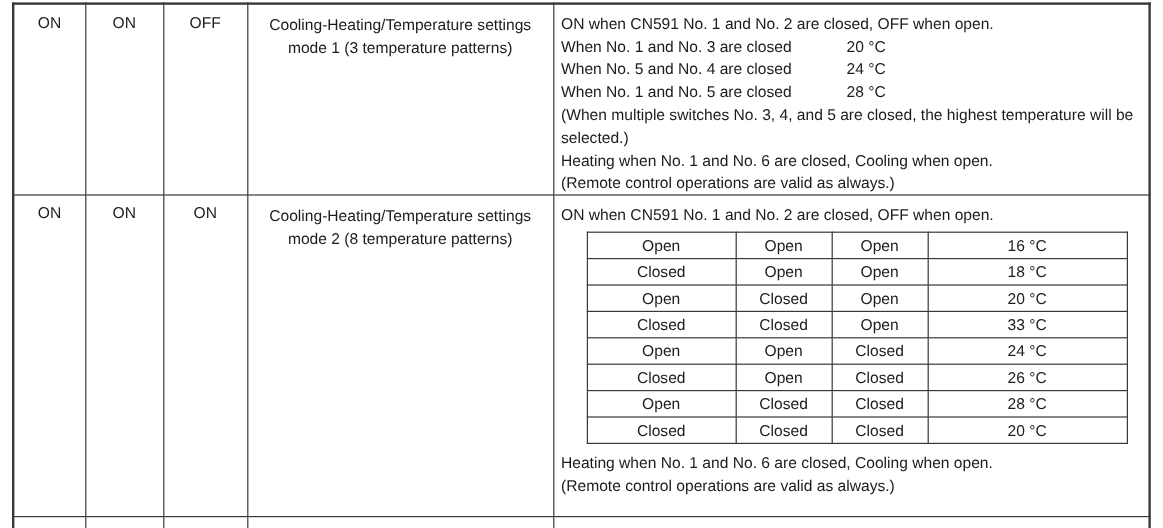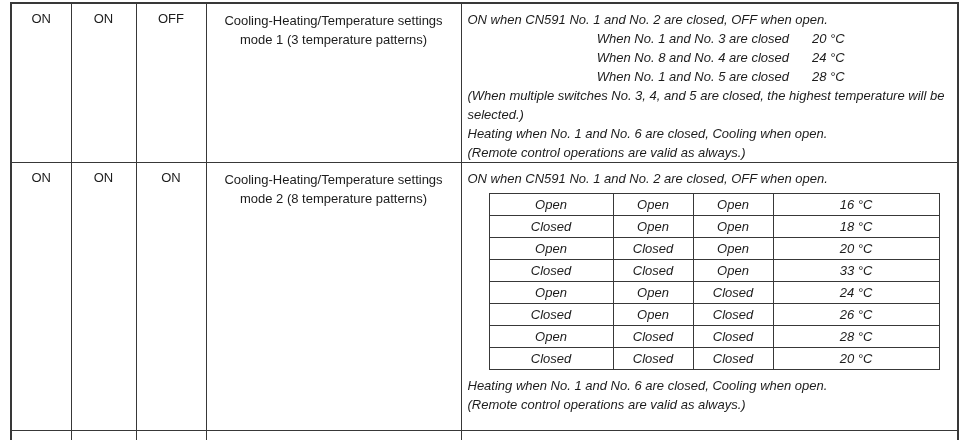--- a/index.html
+++ b/index.html
@@ -23,24 +23,24 @@
     border: 1px solid #383838;
     vertical-align: top;
     margin-left: 24px;
   }
   tr.r1 { height: 158px; }
   tr.r2 { height: 268px; }
   tr.r3 { height: 10px; }
 
   td.sw { text-align: center; padding-top: 7px; }
   td.desc { padding: 7px 8px 0 8px; line-height: 19px; text-align: center; }
-  td.det { padding: 6px 6px 0 6px; line-height: 19px; font-style: italic; }
+  td.det { padding: 6px 6px 0 6px; line-height: 19px; }
 
   .line { line-height: 19px; }
-  .temp-line { line-height: 19px; text-align: center; }
+  .temp-line { line-height: 19px; }
   .tlabel { display: inline-block; width: 238px; }
 
   table.inner {
     border-collapse: collapse;
     table-layout: fixed;
     margin: 5px 0 6px 21px;
     width: 450px;
   }
   table.inner td {
     border: 1px solid #383838;
@@ -71,21 +71,21 @@
         <td class="sw">OFF</td>
         <td class="desc">
           <div>Cooling-Heating/Temperature settings mode 1 (3 temperature patterns)</div>
         </td>
         <td class="det">
           <div class="line">ON when CN591 No. 1 and No. 2 are closed, OFF when open.</div>
           <div class="temp-line">
             <span class="tlabel">When No. 1 and No. 3 are closed</span><span class="tval">20 °C</span>
           </div>
           <div class="temp-line">
-            <span class="tlabel">When No. 8 and No. 4 are closed</span><span class="tval">24 °C</span>
+            <span class="tlabel">When No. 5 and No. 4 are closed</span><span class="tval">24 °C</span>
           </div>
           <div class="temp-line">
             <span class="tlabel">When No. 1 and No. 5 are closed</span><span class="tval">28 °C</span>
           </div>
           <div class="line">(When multiple switches No. 3, 4, and 5 are closed, the highest temperature will be selected.)</div>
           <div class="line">Heating when No. 1 and No. 6 are closed, Cooling when open.</div>
           <div class="line">(Remote control operations are valid as always.)</div>
         </td>
       </tr>
 

